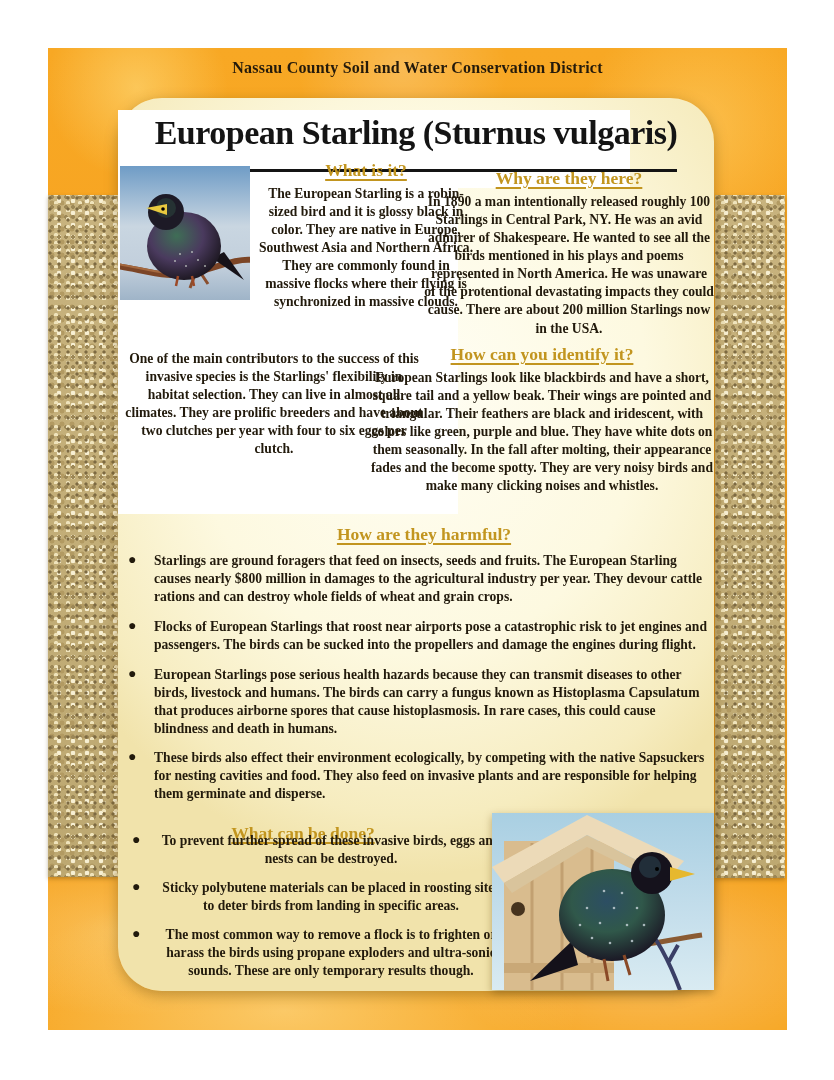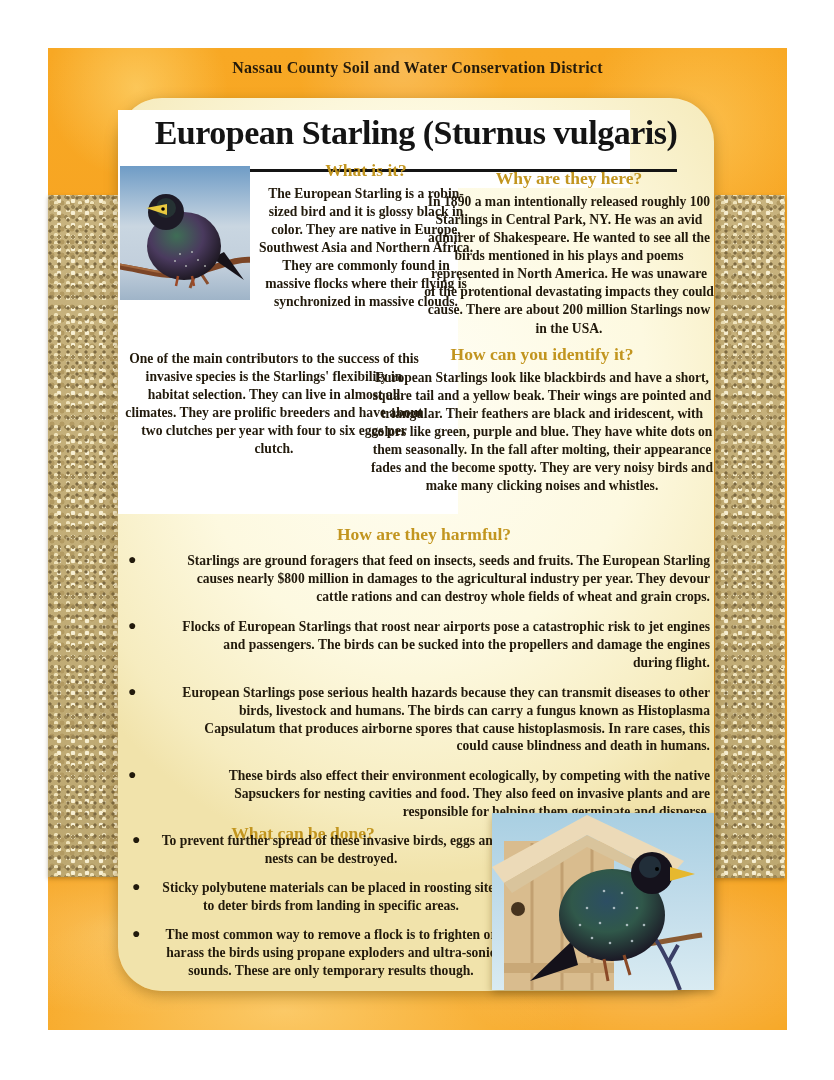--- a/index.html
+++ b/index.html
@@ -43,36 +43,36 @@
   .white-band{position:absolute;background:#ffffff;}
   .wb1{left:0;top:12px;width:512px;height:78px;}
   .wb2{left:0;top:90px;width:340px;height:326px;}
   .main-title{
     position:absolute;left:0;top:16px;width:100%;margin:0;text-align:center;
     font-size:34px;font-weight:bold;color:#141414;letter-spacing:-.5px;
   }
   .main-title span{border-bottom:3px solid #141414;padding-bottom:18px;}
   h2.sec{
     margin:0 0 4px 0;font-size:17.5px;font-weight:bold;color:#c2951f;text-align:center;
-    text-decoration-thickness:2px;text-underline-offset:3px;
+    text-decoration:underline;text-decoration-thickness:2px;text-underline-offset:3px;
   }
   .bodytext{
     margin:0;font-size:13.6px;line-height:1.33;font-weight:bold;color:#221a0c;text-align:center;
   }
   .what-block{position:absolute;left:2px;top:62px;width:354px;}
   .bird1{float:left;width:130px;height:134px;margin:6px 8px 2px 0;}
   .why-block{position:absolute;left:306px;top:70px;width:290px;}
   .spread-block{position:absolute;left:6px;top:252px;width:300px;}
   .identify-block{position:absolute;left:252px;top:246px;width:344px;}
   .harmful-heading{position:absolute;left:8px;top:426px;width:100%;}
   ul.blist{list-style:none;margin:0;padding:0;position:absolute;}
   .harmful-list{left:8px;top:454px;width:584px;}
   .harmful-list li{display:flex;margin-bottom:12px;}
   .harmful-list .dot{width:26px;flex:0 0 26px;text-align:left;padding-left:2px;font-size:14px;font-weight:bold;color:#221a0c;}
-  .harmful-list .btext{flex:1;font-size:13.6px;line-height:1.32;font-weight:bold;color:#221a0c;text-align:right;margin-left:28px;}
+  .harmful-list .btext{flex:1;font-size:13.6px;line-height:1.32;font-weight:bold;color:#221a0c;text-align:left;}
   .done-heading{position:absolute;left:30px;top:725px;width:310px;}
   .done-list{left:8px;top:734px;width:376px;}
   .done-list li{display:flex;margin-bottom:11px;}
   .done-list .dot{width:28px;flex:0 0 28px;text-align:left;padding-left:6px;font-size:14px;font-weight:bold;color:#221a0c;}
   .done-list .btext{flex:1;font-size:13.6px;line-height:1.33;font-weight:bold;color:#221a0c;text-align:center;}
   .bird2{position:absolute;left:444px;top:765px;width:222px;height:177px;box-shadow:0 3px 8px rgba(100,70,10,.4);}
 </style>
 </head>
 <body>
 

